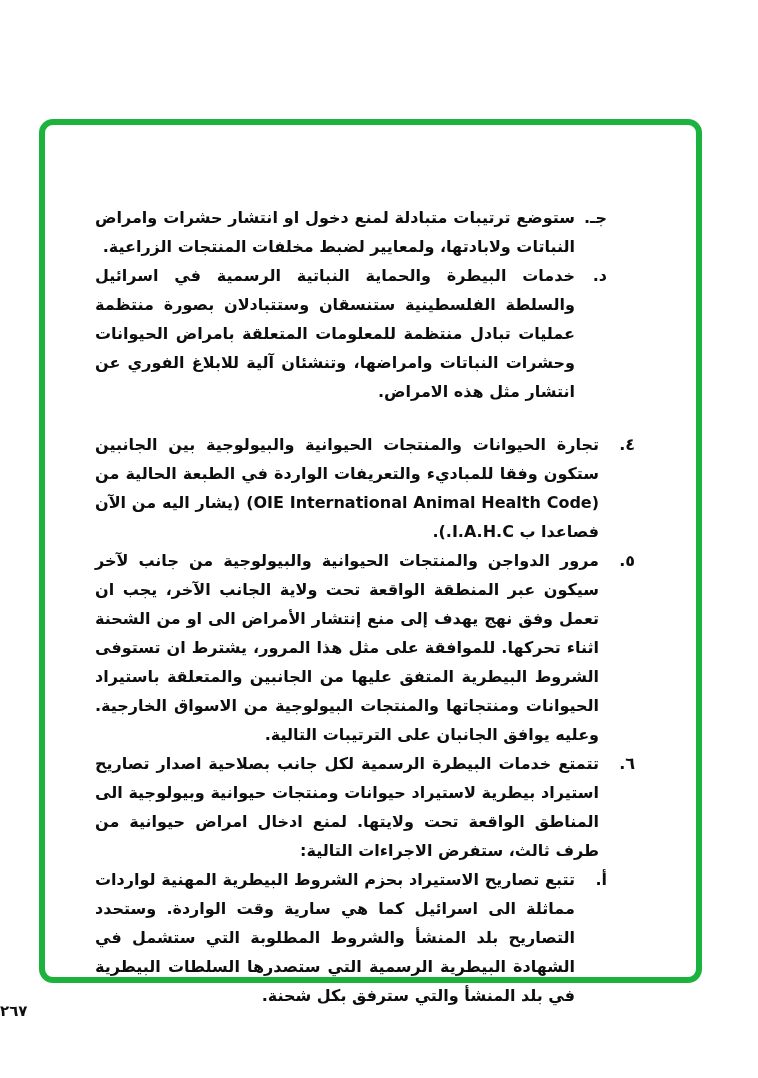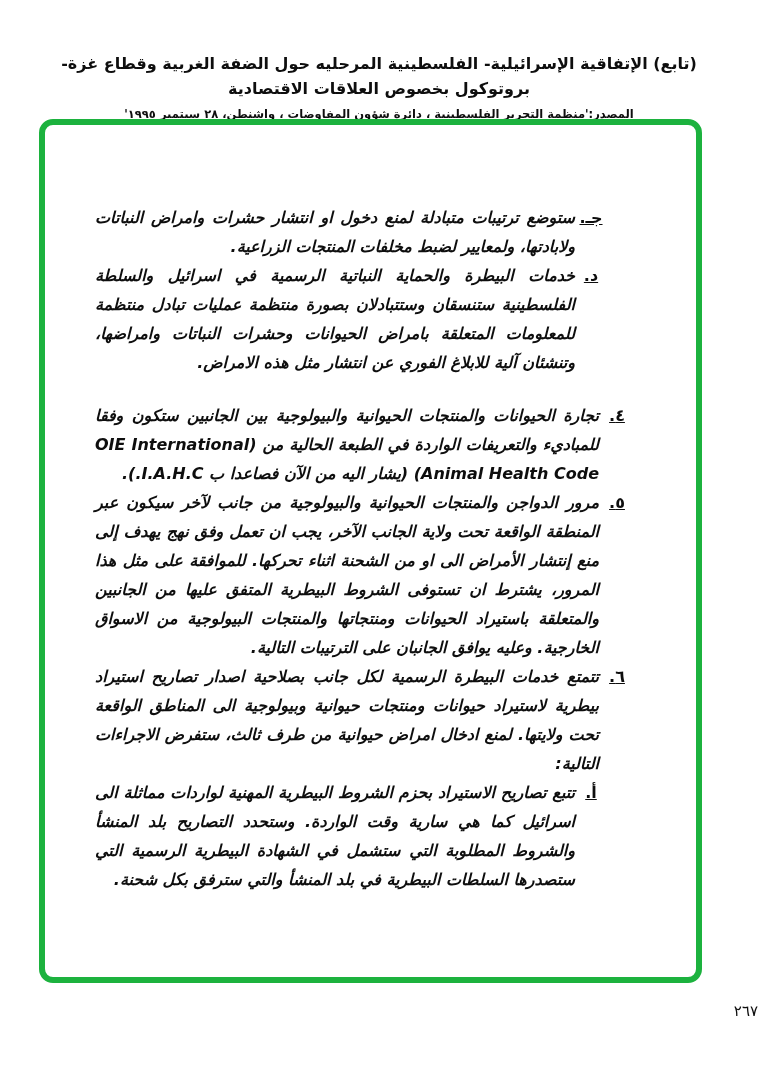--- a/index.html
+++ b/index.html
@@ -18,41 +18,37 @@
   }
   .frame {
     position:absolute; left:39px; top:119px; width:663px; height:864px;
     border:6px solid var(--green); border-radius:14px; background:transparent;
   }
   .content {
     position:absolute; top:203px; right:123px; width:540px;
     font-size:16px; font-weight:bold; line-height:29px;
   }
   .clause { display:flex; direction:rtl; }
-  .clause .marker { flex:none; width:36px; text-align:center;text-decoration:underline; }
+  .clause .marker { flex:none; width:36px; text-align:right; }
   .clause .ctext {
-    flex:1; text-align:justify; text-align-last:right;font-style:italic;
+    flex:1; text-align:justify; text-align-last:right;
   }
   .clause.sub { margin-right:28px; }
   .clause.sub .marker { width:32px; }
   .clause.gap { margin-top:24px; }
   .pagenum {
-    position:absolute; top:1002px; left:0; right:0; text-align:right;
-    font-size:15px; font-weight:normal; letter-spacing:2px;
+    position:absolute; top:1002px; left:0; right:0; text-align:left;
+    font-size:15px; font-weight:bold; letter-spacing:2px;
   }
 </style>
 </head>
 <body>
 
 <div class="page">
 
-  <div class="header">
-    <div class="title">(تابع) الإتفاقية الإسرائيلية- الفلسطينية المرحليه حول الضفة الغربية وقطاع غزة- بروتوكول بخصوص العلاقات الاقتصادية</div>
-    <div class="source">المصدر:'منظمة التحرير الفلسطينية ، دائرة شؤون المفاوضات ، واشنطن، ٢٨ سبتمبر ١٩٩٥'</div>
-  </div>
 
   <div class="frame"></div>
 
   <div class="content" id="clauses">
       <div class="clause sub">
         <span class="marker">جـ.</span>
         <div class="ctext">ستوضع ترتيبات متبادلة لمنع دخول او انتشار حشرات وامراض النباتات ولابادتها، ولمعايير لضبط مخلفات المنتجات الزراعية.</div>
       </div>
       <div class="clause sub">
         <span class="marker">د.</span>

